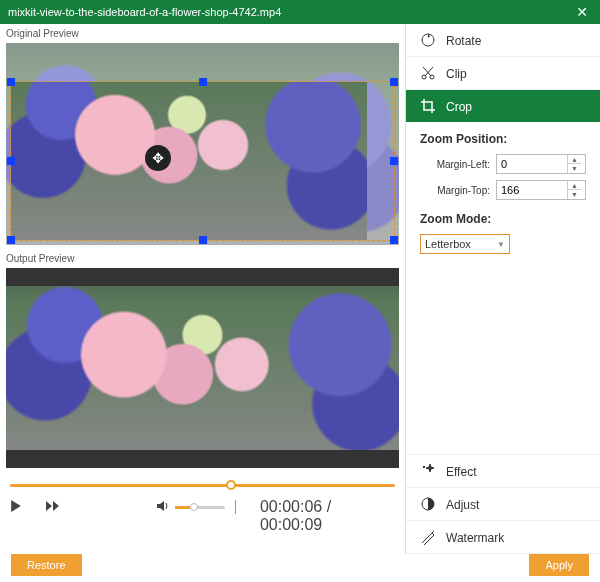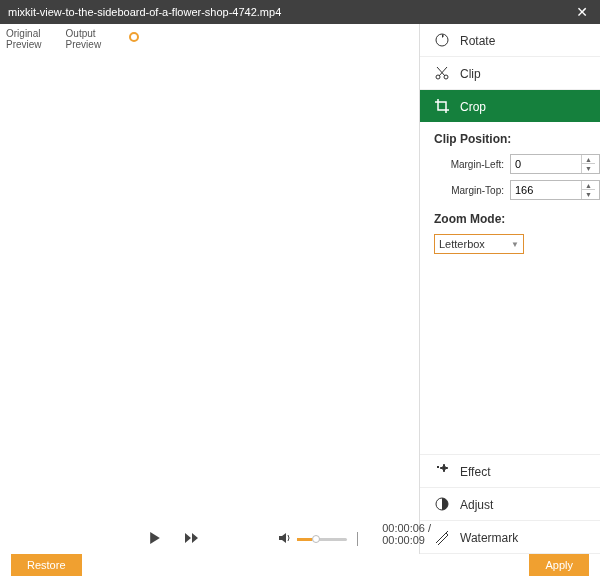--- a/index.html
+++ b/index.html
@@ -1,23 +1,23 @@
 <!DOCTYPE html>
 <html><head>
 <meta charset="utf-8">
 <style>
 * { margin: 0; padding: 0; box-sizing: border-box; font-family: "Segoe UI", Tahoma, sans-serif; }
 body { background: #fff; width: 600px; height: 582px; overflow: hidden; }
 
-.titlebar { background: #404040; color: #fff; height: 24px; display: flex; align-items: center; padding: 0 8px; font-size: 11px; }
+.titlebar { background: #15803d; color: #fff; height: 24px; display: flex; align-items: center; padding: 0 8px; font-size: 11px; }
 .titlebar .title { flex: 1; }
 .titlebar .close { font-size: 14px; cursor: pointer; padding: 0 4px; }
 
 .main { display: flex; height: 530px; }
-.left { width: 420px; border-right: 1px solid #ddd; display: flex; flex-direction: row; }
+.left { width: 420px; border-right: 1px solid #ddd; display: flex; flex-direction: column; }
 .right { flex: 1; display: flex; flex-direction: column; }
 
 .section-label { font-size: 10px; color: #555; padding: 4px 6px; }
 
 .preview { position: relative; background: #333; margin: 0 6px 4px 6px; height: 202px; overflow: hidden; }
 .preview.output { height: 200px; }
 
 
 .flower-img { position: absolute; inset: 0; }
 .flower-img::before { content: ""; position: absolute; inset: 0;
@@ -43,21 +43,21 @@
 .handle.ml { left:-4px; top:50%; margin-top:-4px; } .handle.mr { right:-4px; top:50%; margin-top:-4px; }
 .move-cursor { position:absolute; left:35%; top:40%; width:26px; height:26px; border-radius:50%; background:#222; display:flex; align-items:center; justify-content:center; color:#fff; font-size:14px; }
 
 .output-inner { position:absolute; top:18px; bottom:18px; left:0; right:0; }
 .output-inner .flower-img::before { background-size: 100% 120%; background-position: 0 -20px; }
 
 .timeline { margin: 6px 10px 2px 10px; height: 14px; position: relative; }
 .timeline .track { position:absolute; top:6px; left:0; right:0; height:3px; background:#f0a030; border-radius:2px; }
 .timeline .thumb { position:absolute; top:2px; left:56%; width:10px; height:10px; background:#fff; border:2px solid #f0a030; border-radius:50%; }
 
-.controls { display:flex; align-items:flex-end; padding: 4px 10px 8px 10px; gap: 24px; font-size:11px; color:#444; }
+.controls { display:flex; align-items:flex-start; padding: 4px 10px 8px 10px; gap: 24px; font-size:16px; color:#444; }
 .controls .play, .controls .ff { cursor:pointer; }
 .controls .spacer1 { width: 50px; }
 .controls .vol { display:flex; align-items:center; gap:4px; }
 .vol-track { width:50px; height:3px; background:#ccc; position:relative; border-radius:2px; }
 .vol-track .fill { position:absolute; left:0; top:0; bottom:0; width:30%; background:#f0a030; }
 .vol-track .knob { position:absolute; left:30%; top:-3px; width:8px; height:8px; border-radius:50%; background:#fff; border:1px solid #bbb; }
 .vol .bar { width:1px; height:14px; background:#999; margin-left:6px; }
 .controls .time { margin-left:auto; }
 
 
@@ -174,21 +174,21 @@
     <div class="tool-item active">
       <span class="ico">
           <svg viewBox="0 0 16 16">
             <path d="M4 1 V12 H15 M1 4 H12 V15" stroke="#fff" fill="none" stroke-width="1.5"></path>
           </svg>
         </span>
       <span>Crop</span>
     </div>
 
     <div class="crop-panel">
-      <h4>Clip Position:</h4>
+      <h4>Zoom Position:</h4>
       <div class="field-row">
         <label>Margin-Left:</label>
         <div class="spinner">
           <input value="0" style="">
           <div class="arrows">
               <span>▲</span>
               <span>▼</span>
             </div>
         </div>
       </div>

